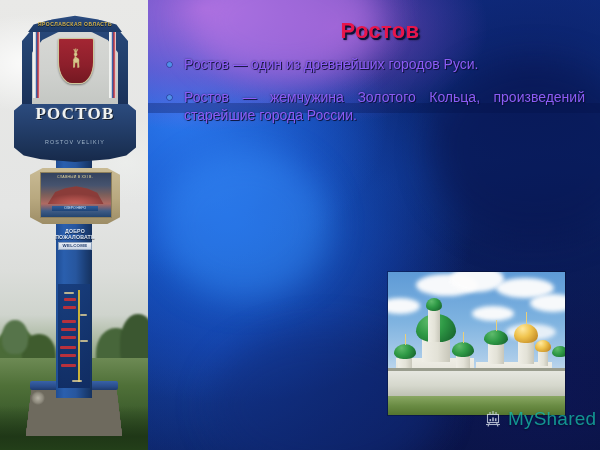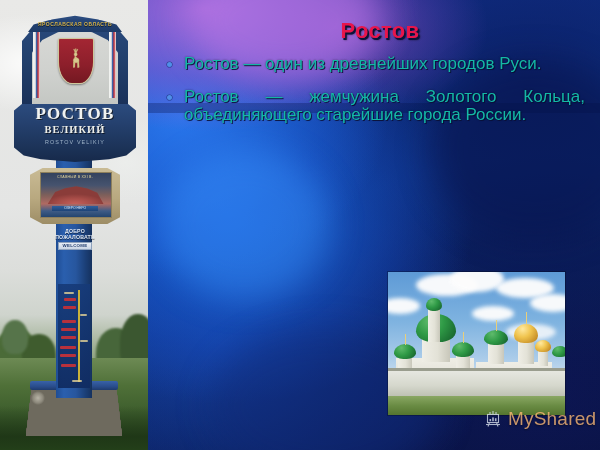--- a/index.html
+++ b/index.html
@@ -346,23 +346,23 @@
   }
   .bullets {
     position: absolute;
     left: 160px; top: 55px;
     width: 425px;
   }
   .bullet {
     position: relative;
     padding-left: 24px;
     margin-bottom: 14px;
-    font-size: 17px;
+    font-size: 14px;
     line-height: 18.5px;
-    color: #14b8a6;
+    color: #8b5cf6;
     text-align: justify;
     text-shadow: 1px 1px 0 rgba(10,14,50,.85), 0 0 2px rgba(0,0,0,.5);
   }
   .bullet .dot {
     position: absolute;
     left: 7px; top: 7px;
     width: 5px; height: 5px;
     border-radius: 50%;
     background: #4f8fe8;
     box-shadow: 0 0 0 .6px rgba(10,30,90,.6);
@@ -372,21 +372,21 @@
   .watermark {
     position: absolute;
     left: 484px; top: 408px;
     display: flex;
     align-items: center;
     gap: 4px;
     opacity: .78;
   }
   .wm-text {
     font-size: 19px;
-    color: #fdba74;
+    color: #14b8a6;
     letter-spacing: .2px;
     text-shadow: 0 1px 2px rgba(0,0,0,.6);
   }
 </style>
 </head>
 <body>
 
 <div id="slide">
 
   <div class="bg-base"></div>
@@ -437,21 +437,20 @@
     </div>
 
     <div class="plaque"></div>
     <div class="plaque-inner"></div>
     <div class="plaque-roofs"></div>
     <div class="plaque-top-text">СЛАВНЫЙ В XXI В.</div>
     <div class="plaque-bot-text">ОЗЕРО НЕРО</div>
 
     <div class="board"></div>
     <div class="board-title">РОСТОВ</div>
-    <div class="board-sub">ВЕЛИКИЙ</div>
     <div class="board-lat">ROSTOV VELIKIY</div>
 
     <div class="arch"></div>
     <div class="arch-hollow"></div>
     <div class="pillar l"></div>
     <div class="pillar r"></div>
     <div class="shield"></div>
     <svg class="deer" viewBox="0 0 15 28">
       <g fill="#d8c98e" stroke="#c6b476" stroke-width="0.4">
         <path d="M7.0 6.5 L5.6 3.2 L6.2 3.0 L7.2 5.2 L7.6 2.6 L8.2 2.8 L8.0 5.4 L9.4 3.1 L9.9 3.5 L8.4 6.4 Z"></path>
@@ -513,21 +512,21 @@
 
   <div class="slide-title">Ростов</div>
 
   <div class="bullets">
     <div class="bullet nojust">
       <span class="dot"></span>
       <span>Ростов — один из древнейших городов Руси.</span>
     </div>
     <div class="bullet" style="margin-bottom:16px;">
       <span class="dot"></span>
-      <span>Ростов — жемчужина Золотого Кольца, объединяющего старейшие города России.</span>
+      <span>Ростов — жемчужина Золотого Кольца, произведений старейшие города России.</span>
     </div>
   </div>
 
   <div class="watermark">
     <svg width="20" height="20" viewBox="0 0 20 20">
       <g stroke="#dbe3ee" stroke-width="1.1" fill="none">
         <rect x="3.5" y="5.5" width="11" height="8"></rect>
         <path d="M2 15.5 H16"></path>
         <path d="M5.5 13.5 L4 17.5 M12.5 13.5 L14 17.5"></path>
         <path d="M6 3 V5.5 M9 2 V5.5 M12 3 V5.5"></path>

